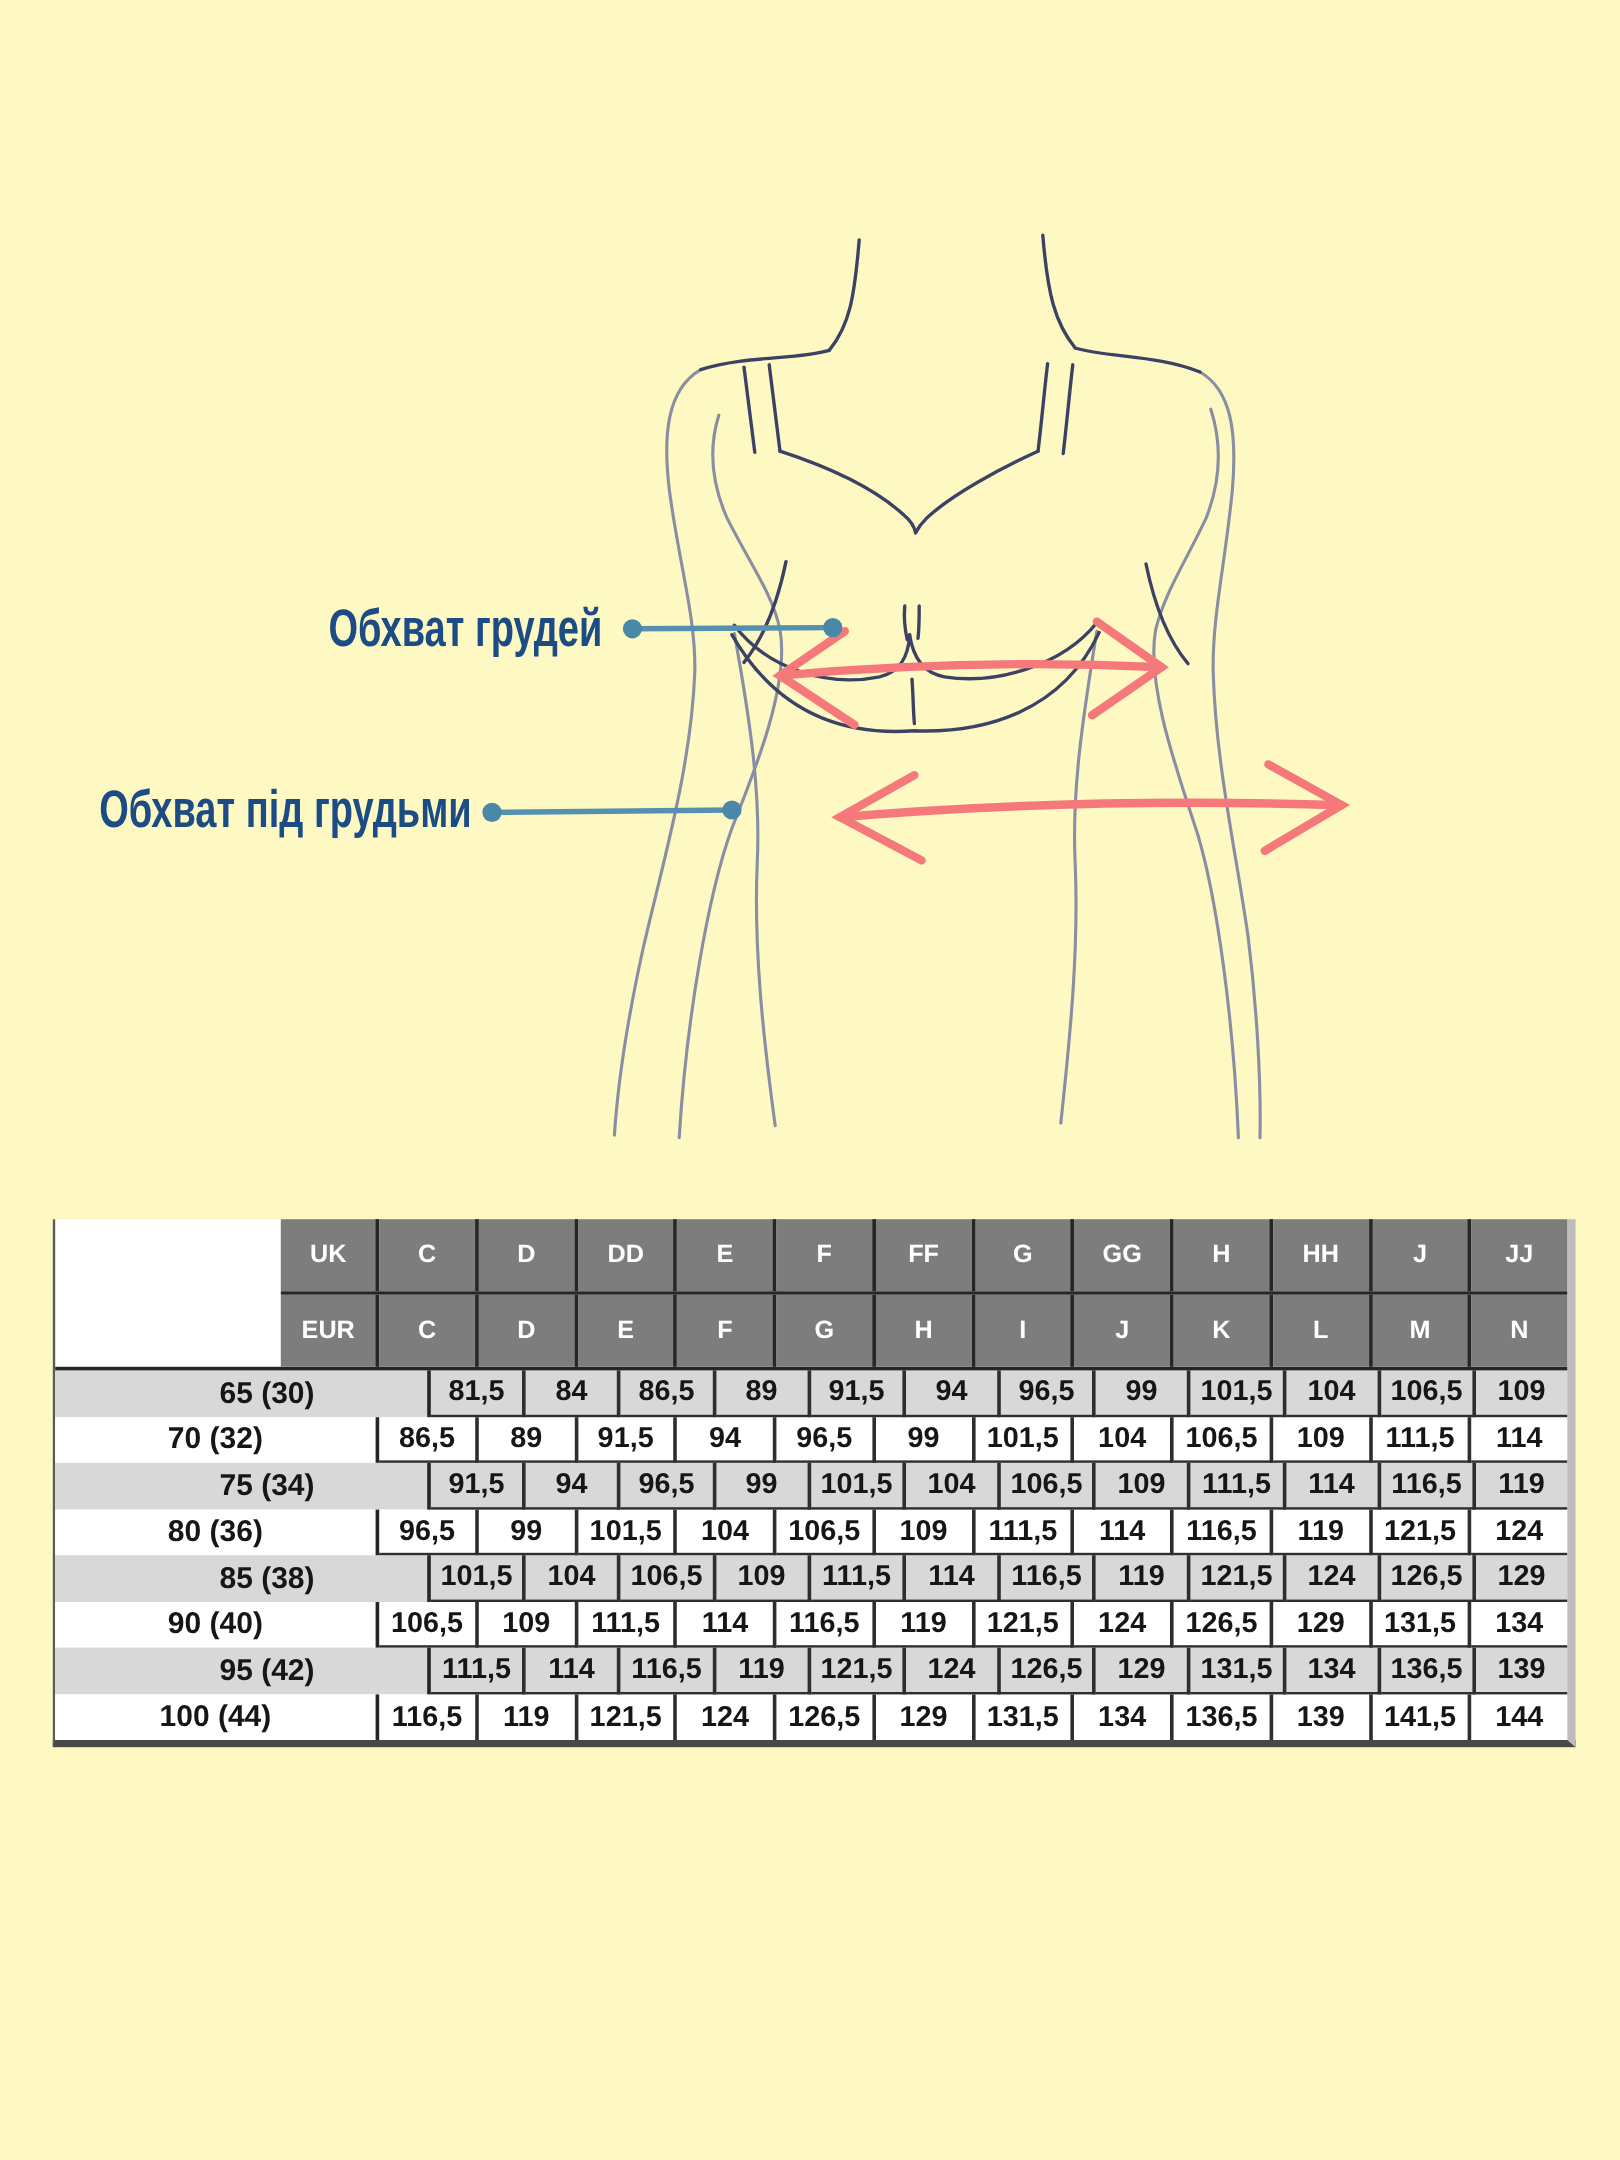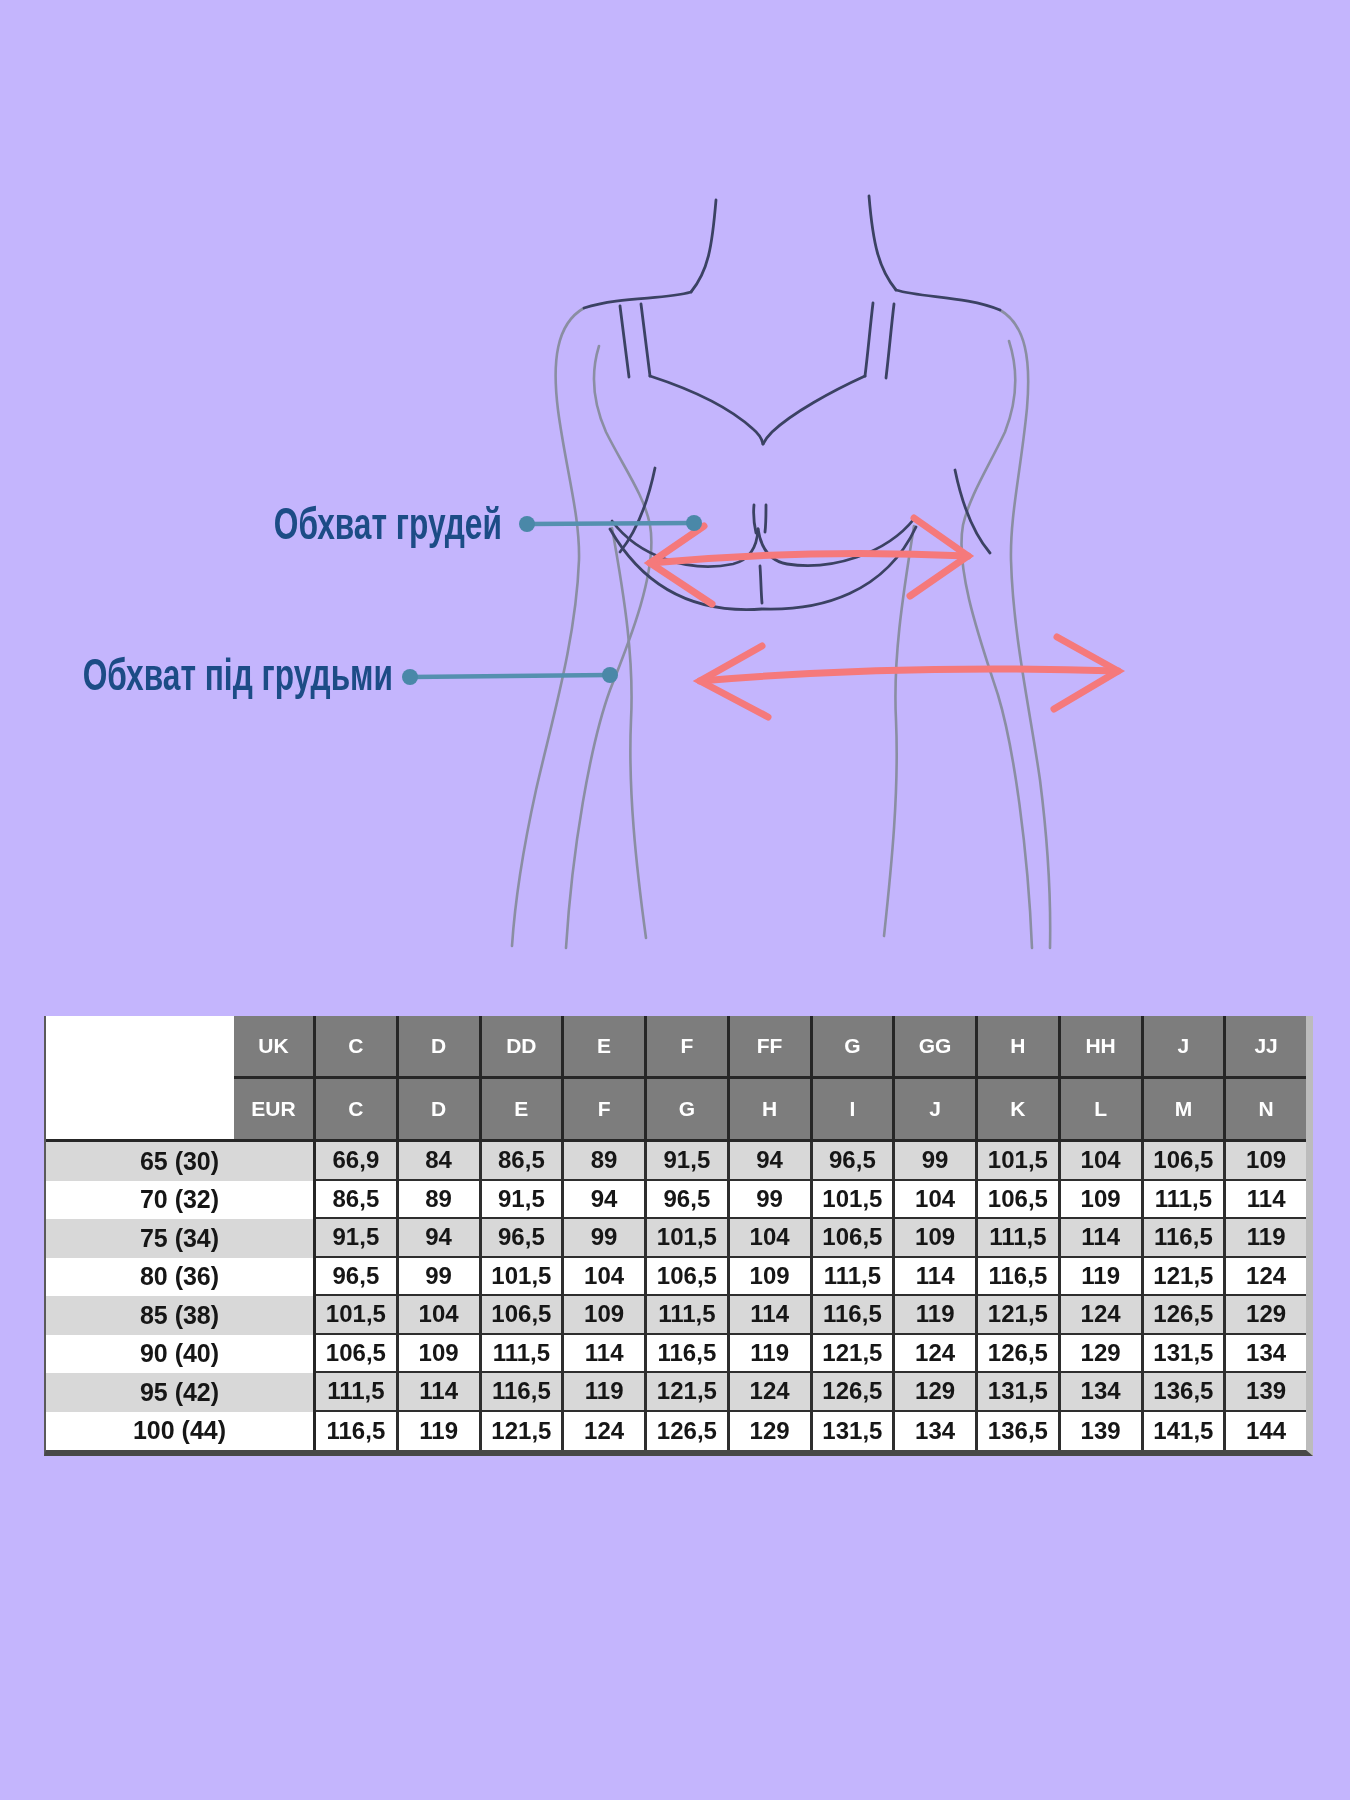--- a/index.html
+++ b/index.html
@@ -1,17 +1,17 @@
 <!DOCTYPE html>
 <html><head>
 <meta charset="utf-8">
 <style>
   html,body { margin:0; padding:0; background:#ffffff; }
   .canvas {
-    position:relative; width:1350px; height:1800px; background:#c4b5fd;
+    position:relative; width:1350px; height:1800px; background:#fef9c3;
     font-family:"Liberation Sans", sans-serif; overflow:hidden;
   }
 
   
   .diagram { position:absolute; left:0; top:0; width:1350px; height:1010px; }
   .fig-svg { position:absolute; left:0; top:0; }
   .meas-label {
     position:absolute; white-space:nowrap; color:#1c4c86;
     font-size:44px; font-weight:700; line-height:54px;
     transform:scaleX(0.72); transform-origin:100% 50%;
@@ -52,21 +52,21 @@
     position:absolute; top:6px; right:9px;
     color:#ffffff; font-size:24px; font-weight:700;
   }
   .corner-bl {
     position:absolute; bottom:5px; left:7px;
     color:#ffffff; font-size:25px; font-weight:700; white-space:nowrap;
   }
   .corner-sub { font-size:19px; }
   .t-body {}
   .drow { display:flex; height:38.5px; background:#ffffff; }
-  .drow.stripe { background:#d8d8d8; }
+  .drow.stripe { background:#d8d8d8;padding-left:43px; }
   .dlabel {
     flex:0 0 270px; box-sizing:border-box; border-right:3px solid #262626;
     display:flex; align-items:center; justify-content:center;
     font-size:25px; font-weight:700; color:#161616;
   }
   .dval {
     flex:1 1 0; box-sizing:border-box;
     border-right:3px solid #2e2e2e; border-bottom:2px solid #2e2e2e;
     display:flex; align-items:center; justify-content:center;
     font-size:24px; font-weight:700; color:#161616;
@@ -164,21 +164,21 @@
           <div class="hcell">K</div>
           <div class="hcell">L</div>
           <div class="hcell">M</div>
           <div class="hcell">N</div>
         </div>
     </div>
 
     <div class="t-body">
         <div class="drow stripe">
           <div class="dlabel">65 (30)</div>
-          <div class="dval">66,9</div>
+          <div class="dval">81,5</div>
           <div class="dval">84</div>
           <div class="dval">86,5</div>
           <div class="dval">89</div>
           <div class="dval">91,5</div>
           <div class="dval">94</div>
           <div class="dval">96,5</div>
           <div class="dval">99</div>
           <div class="dval">101,5</div>
           <div class="dval">104</div>
           <div class="dval">106,5</div>

